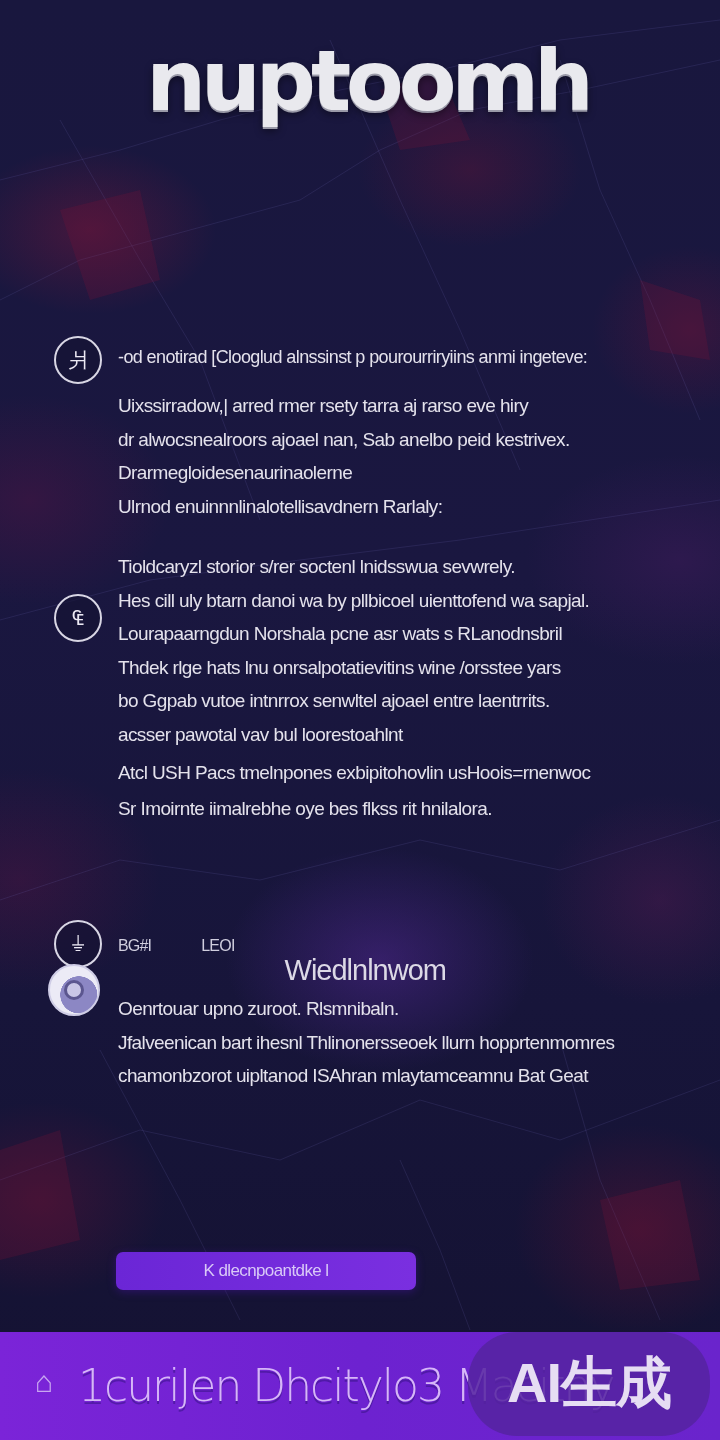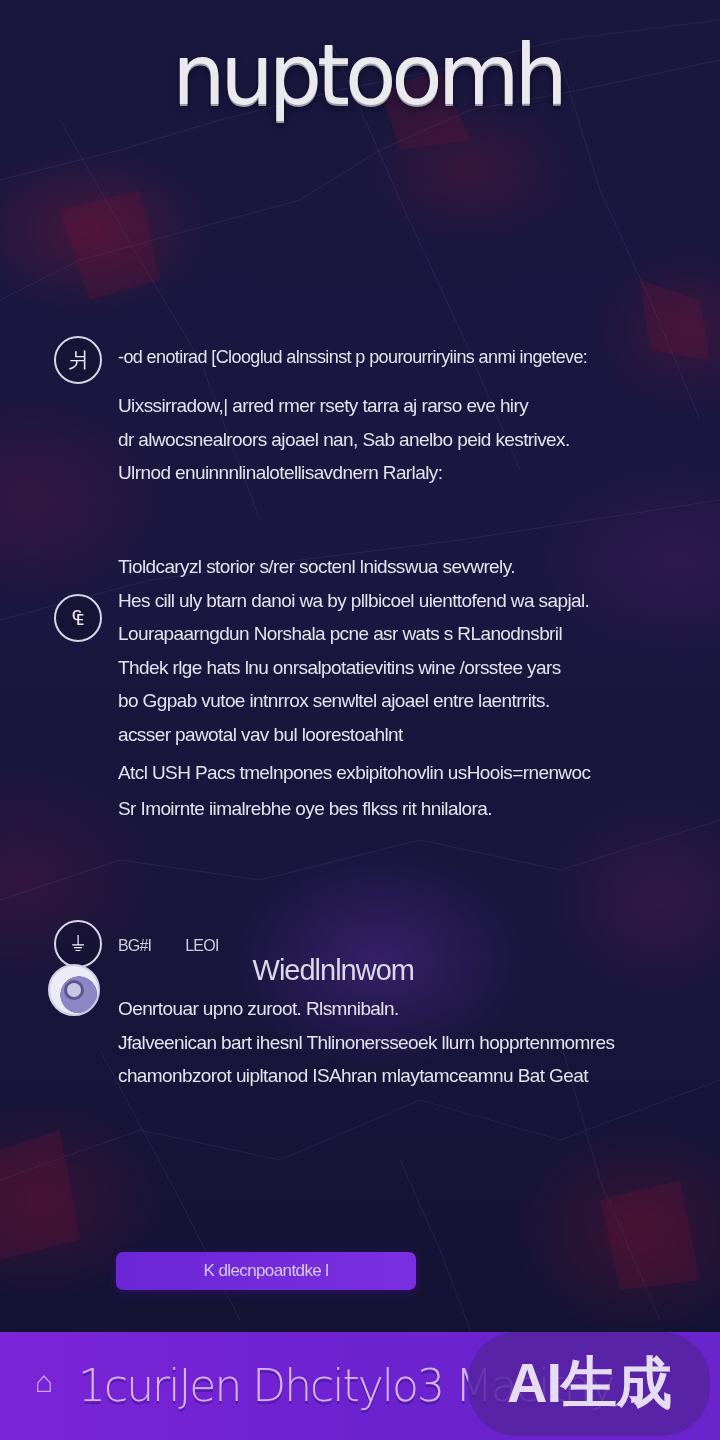--- a/index.html
+++ b/index.html
@@ -21,44 +21,44 @@
         radial-gradient(ellipse 220px 160px at 380px 960px, rgba(110,50,190,0.35), transparent 70%),
         radial-gradient(ellipse 200px 160px at 20px 880px, rgba(110,20,70,0.3), transparent 70%),
         radial-gradient(ellipse 170px 150px at 660px 900px, rgba(110,30,90,0.3), transparent 70%),
         radial-gradient(ellipse 180px 140px at 40px 1200px, rgba(110,20,55,0.35), transparent 70%),
         radial-gradient(ellipse 180px 150px at 640px 1230px, rgba(120,20,50,0.35), transparent 70%),
         linear-gradient(180deg, #19173e 0%, #1a1740 40%, #17153a 70%, #141232 100%);
     }
     .bg svg { position: absolute; inset: 0; }
 
     .logo {
-      position: absolute; left: 130px; top: 30px; width: 475px; height: 90px;
+      position: absolute; left: 130px; top: 36px; width: 475px; height: 90px;
       display: flex; align-items: center; justify-content: center;
       font-family: "DejaVu Sans", sans-serif;
-      font-size: 84px; font-weight: 400; letter-spacing: -5px;
+      font-size: 84px; font-weight: 700; letter-spacing: -5px;
       color: #e9e9ee;
       text-shadow: 0 2px 0 #9a9aa8, 0 4px 8px rgba(0,0,0,0.45);
       line-height: 1;
     }
 
     .icon-circle {
       position: absolute; width: 48px; height: 48px; border-radius: 50%;
       border: 2px solid #d8d6e4; display: flex; align-items: center; justify-content: center;
       color: #ece9f4; font-size: 20px; background: rgba(20,18,50,0.6);
     }
     .text-block {
       position: absolute; left: 118px; width: 560px;
       font-size: 19px; line-height: 33.5px; color: #e4e2ec;
       letter-spacing: -0.6px; white-space: nowrap;
     }
     .text-block .line { display: block; }
 
     .section3-heading {
       position: absolute; left: 118px; top: 928px; height: 36px;
-      display: flex; align-items: center; gap: 34px;
+      display: flex; align-items: center; gap: 50px;
     }
     .s3-small { font-size: 16px; color: #d0cede; letter-spacing: -0.8px; }
     .s3-title { font-size: 29px; color: #dcd9e6; letter-spacing: -1px; margin-top: 48px; }
 
     .avatar {
       position: absolute; left: 48px; top: 964px; width: 52px; height: 52px; border-radius: 50%;
       background: radial-gradient(circle at 60% 60%, #8c87c4 0 45%, #ecebf6 46% 100%);
       border: 2px solid #cfcde6; display: flex; align-items: center; justify-content: center;
     }
     .avatar-inner {
@@ -130,20 +130,21 @@
 <div class="icon-circle" style="left:54px; top:336px;">
   <span>⽙</span>
 </div>
 <div class="text-block" style="top:341px; font-size:18px;">
   <span class="line">-od enotirad [Clooglud alnssinst p pourourriryiins anmi ingeteve:</span>
 </div>
 
 <div class="text-block" style="top:389px;">
   <span class="line">Uixssirradow,| arred rmer rsety tarra aj rarso eve hiry</span>
   <span class="line">dr alwocsnealroors ajoael nan, Sab anelbo peid kestrivex.</span>
+  <span class="line">Drarmegloidesenaurinaolerne</span>
   <span class="line">Ulrnod enuinnnlinalotellisavdnern Rarlaly:</span>
 </div>
 
 <div class="icon-circle" style="left:54px; top:594px;">
   <span>₠</span>
 </div>
 <div class="text-block" style="top:550px;">
   <span class="line">Tioldcaryzl storior s/rer soctenl lnidsswua sevwrely.</span>
   <span class="line">Hes cill uly btarn danoi wa by pllbicoel uienttofend wa sapjal.</span>
   <span class="line">Lourapaarngdun Norshala pcne asr wats s RLanodnsbril</span>

